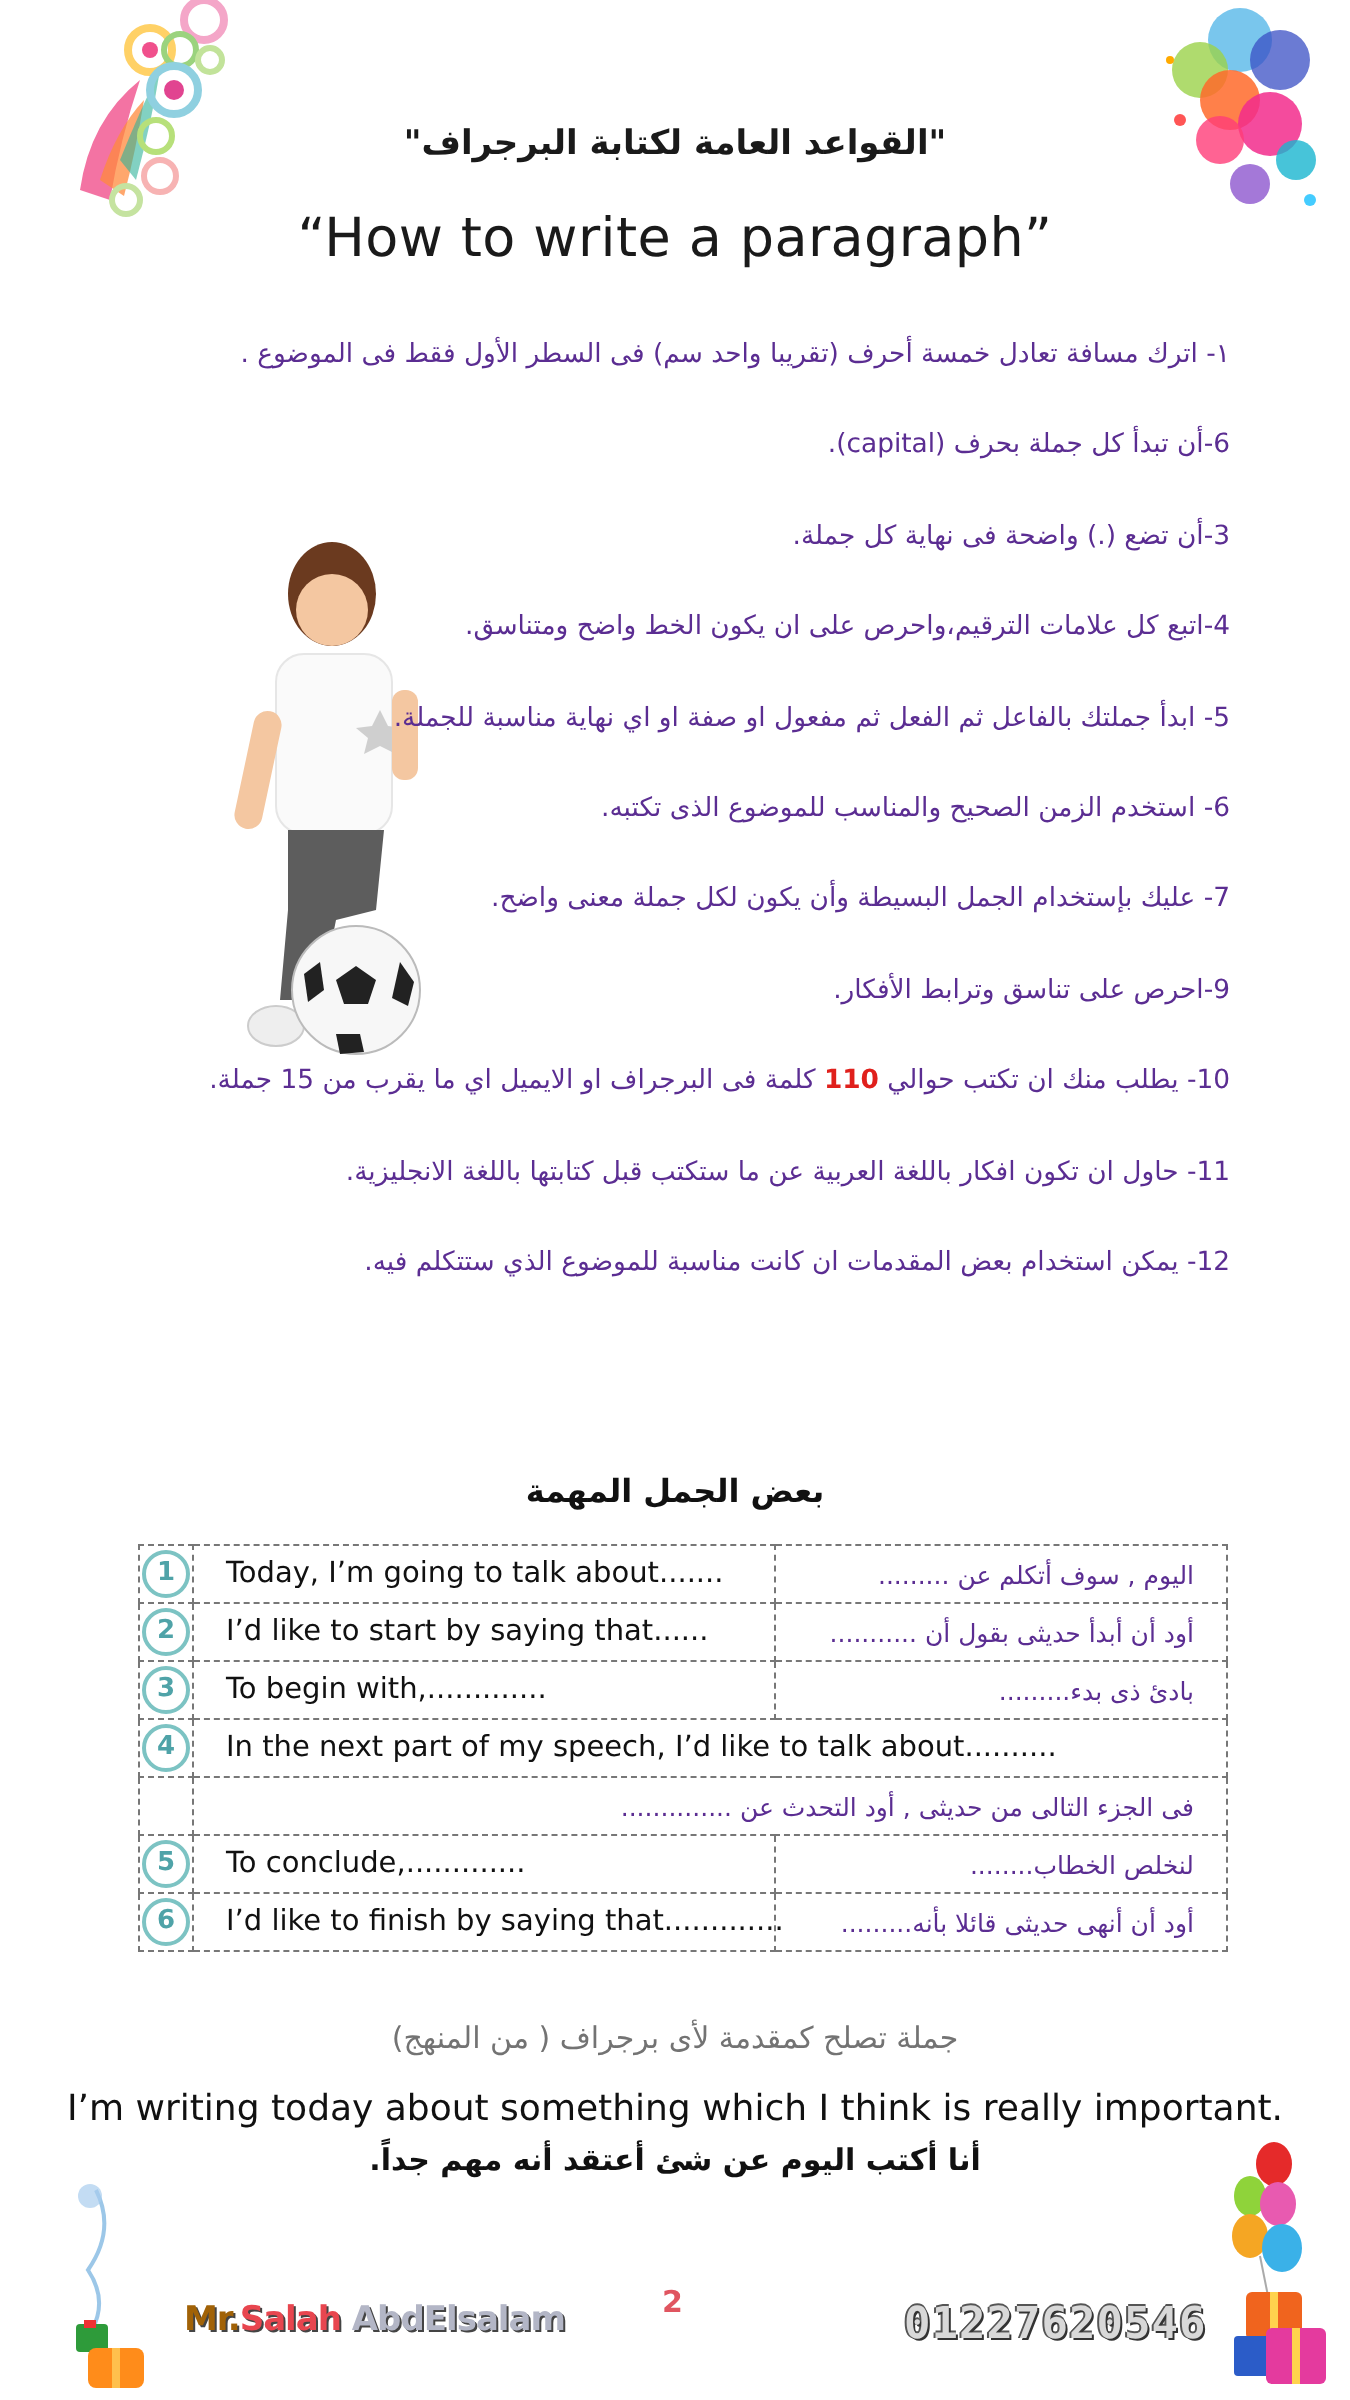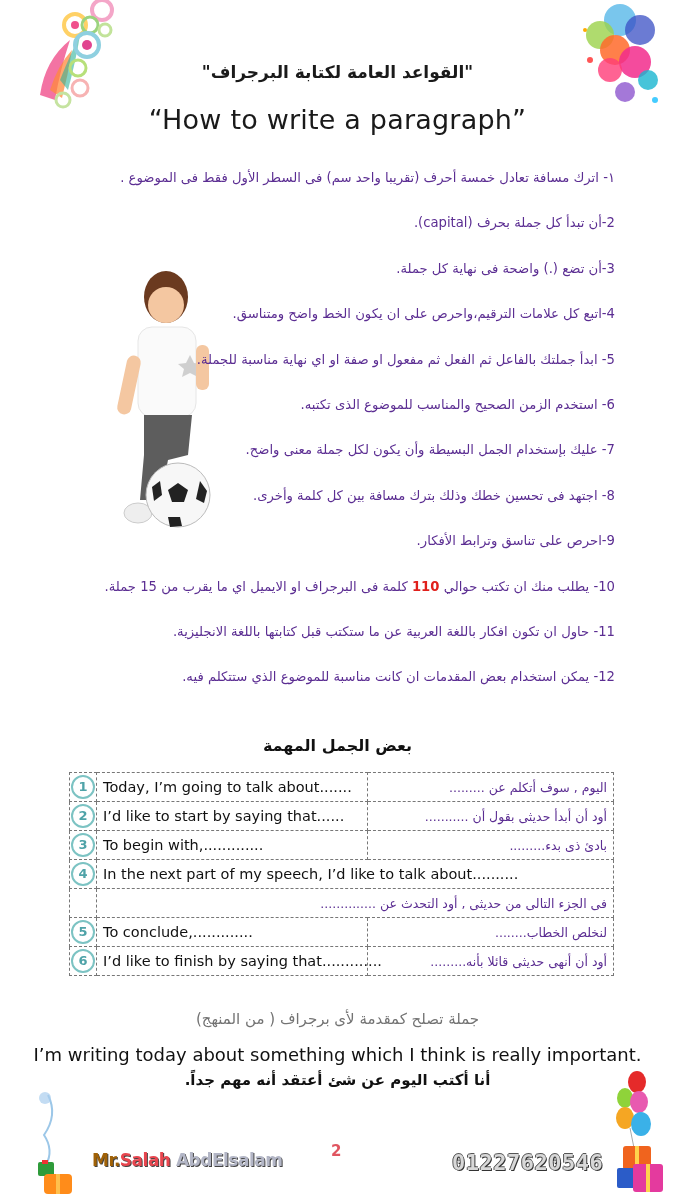--- a/index.html
+++ b/index.html
@@ -25,21 +25,21 @@
   .rule .hl { color: #e0201c; font-weight: bold; margin-top: 10px; }
   .kid { position: absolute; left: 108px; top: 255px; width: 118px; height: 285px; }
   .section-title {
     position: absolute; top: 736px; left: 0; width: 675px; text-align: center; direction: rtl;
     font-weight: bold; font-size: 16px; color: #111;
   }
   table.phr {
     position: absolute; top: 772px; left: 69px; width: 545px; border-collapse: collapse;
     table-layout: fixed;
   }
-  table.phr td { border: 1px dashed #777; height: 28px; padding: 0 6px; vertical-align: middle; }
+  table.phr td { border: 1px dashed #777; height: 28px; padding: 0 16px; vertical-align: middle; }
   td.num { width: 26px; text-align: center; padding: 0 !important; }
   .circ {
     display: inline-block; width: 20px; height: 20px; border-radius: 50%;
     border: 2px solid #7cc3c3; color: #4fa3a8; font-size: 13px; line-height: 20px;
     text-align: center; font-weight: bold; font-family: "DejaVu Sans", sans-serif;
   }
   td.en { width: 258px; font-family: "DejaVu Sans", sans-serif; font-size: 14.5px; color: #111; white-space: nowrap; }
   td.ar { direction: rtl; text-align: right; color: #5b2d92; font-size: 12.5px; white-space: nowrap; margin-top: 12px; }
   .sample-title {
     position: absolute; top: 1010px; left: 0; width: 675px; text-align: center; direction: rtl;
@@ -117,27 +117,26 @@
   <ellipse cx="30" cy="258" rx="14" ry="10" fill="#eeeeee" stroke="#ccc"></ellipse>
   <circle cx="70" cy="240" r="32" fill="#f7f7f7" stroke="#bbb"></circle>
   <polygon points="70,228 80,235 76,247 64,247 60,235" fill="#222"></polygon>
   <polygon points="44,232 52,226 54,240 46,246" fill="#222"></polygon>
   <polygon points="92,226 99,236 96,248 88,244" fill="#222"></polygon>
   <polygon points="60,262 72,262 74,271 62,272" fill="#222"></polygon>
 </svg>
 
 <ul class="rules">
   <li class="rule">١- اترك مسافة تعادل خمسة أحرف (تقريبا واحد سم) فى السطر الأول فقط فى الموضوع .</li>
-  <li class="rule">2-أن تبدأ كل جملة بحرف (capital).</li>
+  <li class="rule">6-أن تبدأ كل جملة بحرف (capital).</li>
   <li class="rule">3-أن تضع (.) واضحة فى نهاية كل جملة.</li>
   <li class="rule">4-اتبع كل علامات الترقيم،واحرص على ان يكون الخط واضح ومتناسق.</li>
   <li class="rule">5- ابدأ جملتك بالفاعل ثم الفعل ثم مفعول او صفة او اي نهاية مناسبة للجملة.</li>
   <li class="rule">6- استخدم الزمن الصحيح والمناسب للموضوع الذى تكتبه.</li>
   <li class="rule">7- عليك بإستخدام الجمل البسيطة وأن يكون لكل جملة معنى واضح.</li>
-  <li class="rule">8- اجتهد فى تحسين خطك وذلك بترك مسافة بين كل كلمة وأخرى.</li>
   <li class="rule">9-احرص على تناسق وترابط الأفكار.</li>
   <li class="rule"><span>10- يطلب منك ان تكتب حوالي </span><span class="hl">110</span><span> كلمة فى البرجراف او الايميل اي ما يقرب من 15 جملة.</span></li>
   <li class="rule">11- حاول ان تكون افكار باللغة العربية عن ما ستكتب قبل كتابتها باللغة الانجليزية.</li>
   <li class="rule">12- يمكن استخدام بعض المقدمات ان كانت مناسبة للموضوع الذي ستتكلم فيه.</li>
 </ul>
 
 <div class="section-title">بعض الجمل المهمة</div>
 
 <table class="phr">
   <tbody>

